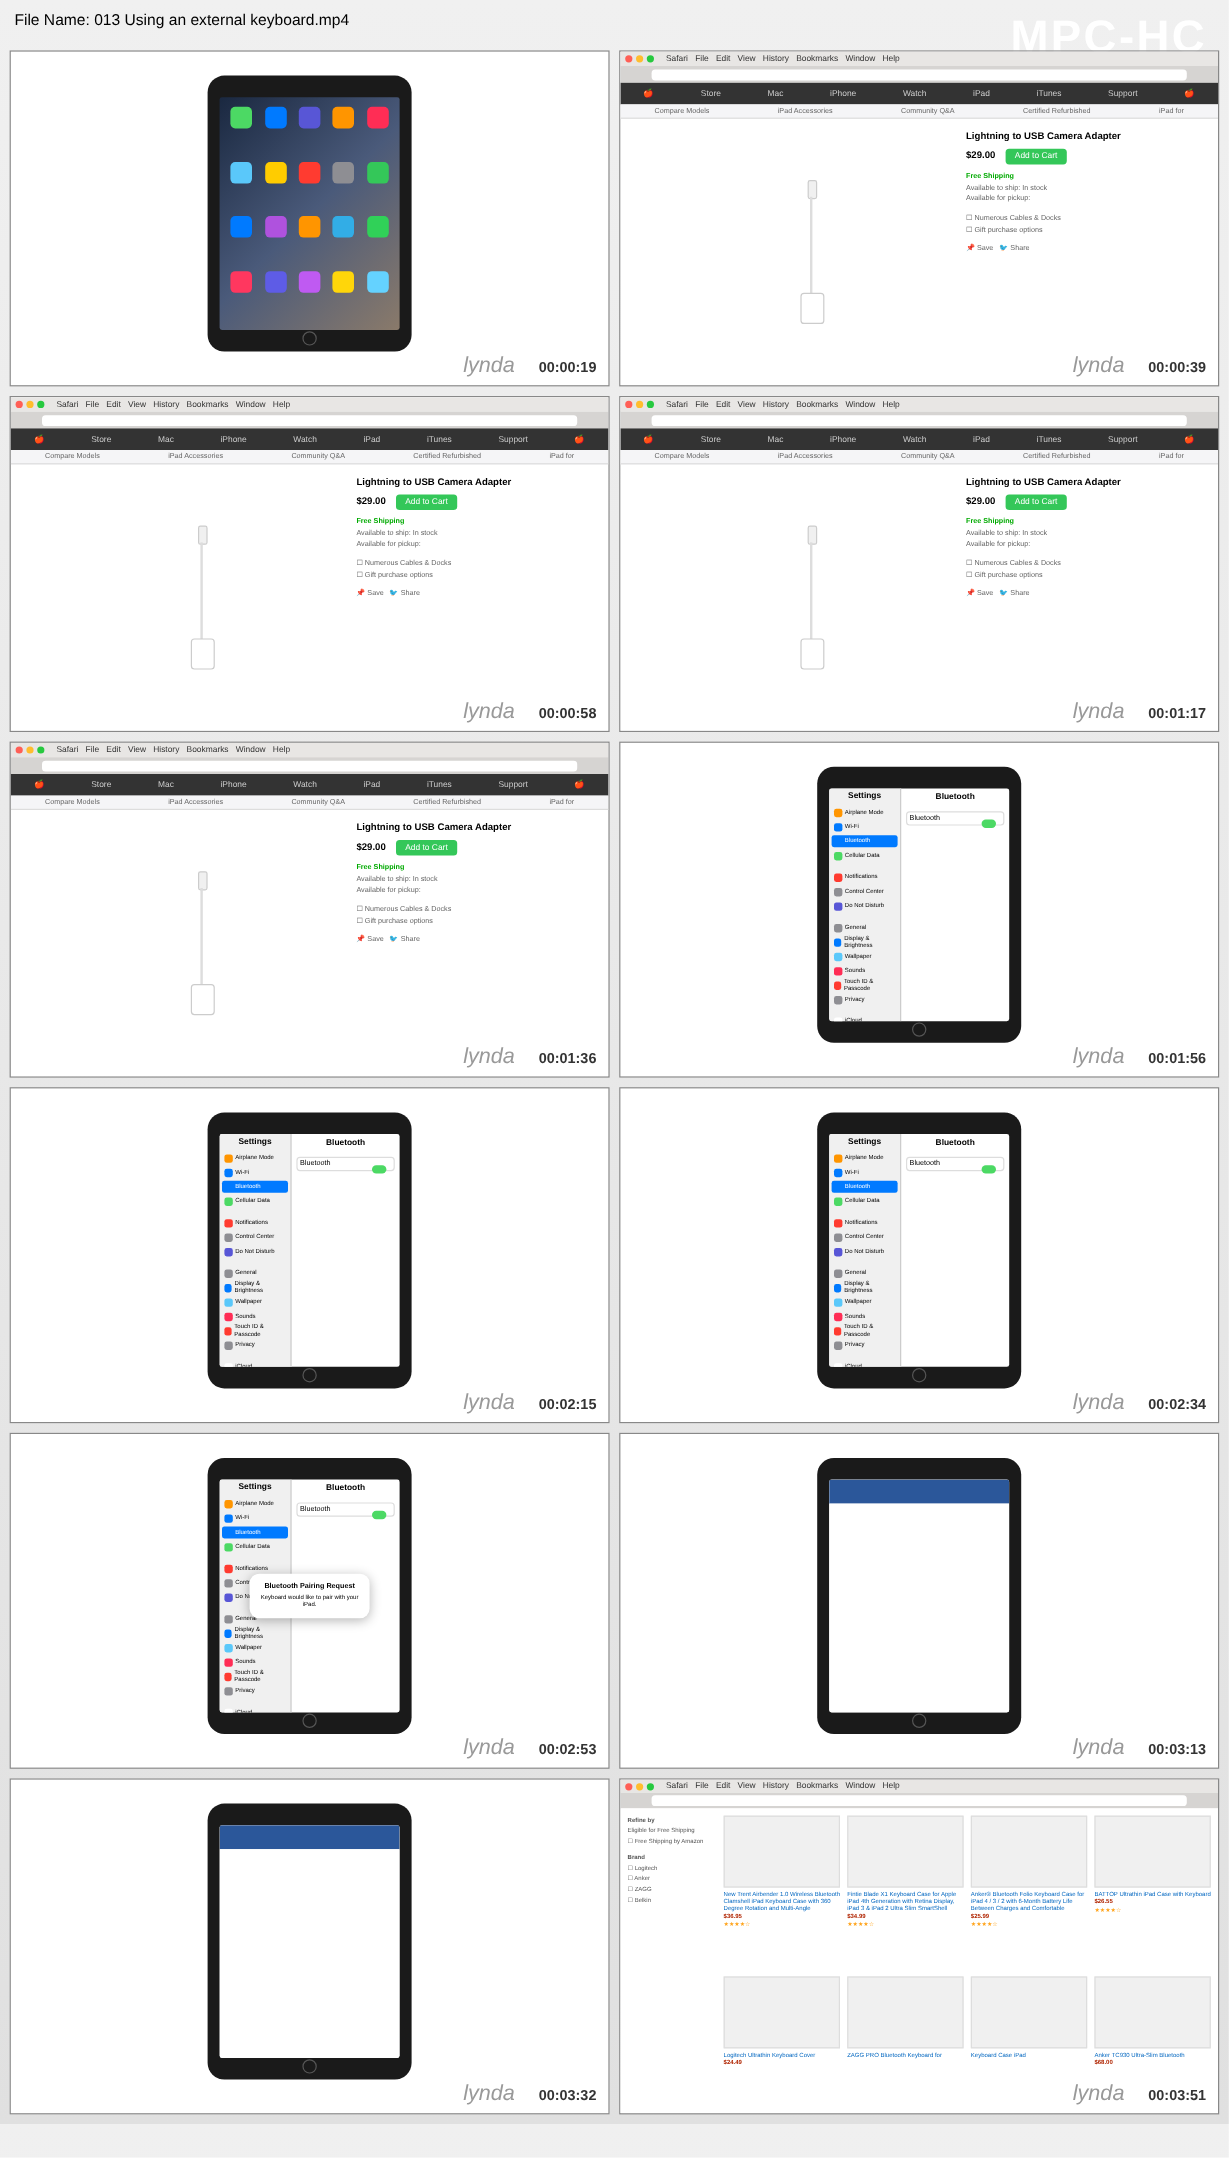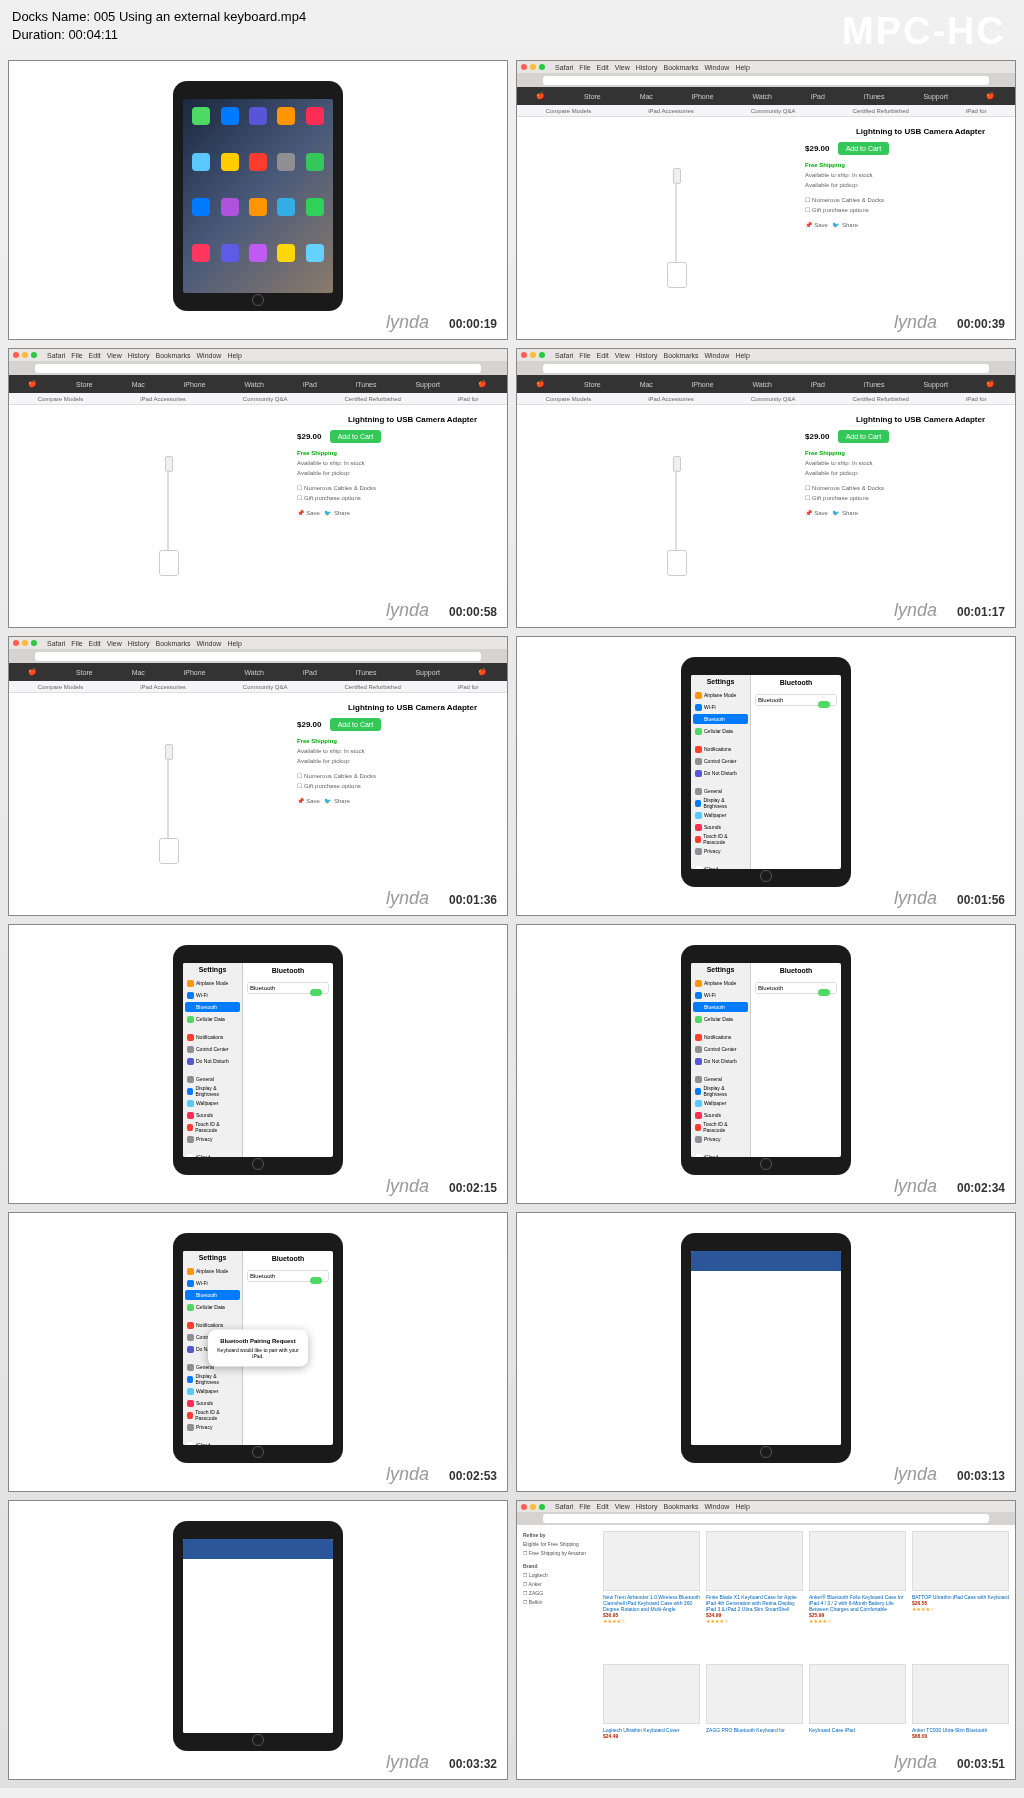--- a/index.html
+++ b/index.html
@@ -233,21 +233,21 @@
   top: 14px;
   left: 14px;
   width: 2px;
   height: 82px;
   background: #ddd;
 }
 .product-info {
   width: 180px;
   font-size: 8px;
 }
-.product-title { font-weight: bold; margin-bottom: 6px; text-align: right; }
+.product-title { font-weight: bold; margin-bottom: 6px; }
 .price { font-weight: bold; display: inline-block; margin-right: 6px; }
 .add-cart {
   background: #34c759;
   color: #fff;
   padding: 3px 8px;
   border-radius: 3px;
   display: inline-block;
   font-size: 7px;
 }
 .product-detail { margin-top: 6px; font-size: 6px; color: #666; line-height: 1.6; }
@@ -312,22 +312,21 @@
   width: 100px;
   font-size: 6px;
   box-shadow: 0 2px 10px rgba(0,0,0,0.3);
   text-align: center;
 }
 </style>
 </head>
 <body>
 
 <div class="header">
-  <div class="info-line"><span>Docks Name:</span> <span>005 Using an external keyboard.mp4</span></div>
-  <div class="info-line"><span>Duration:</span> <span>00:04:11</span></div>
+  <div class="info-line"><span>File Name:</span> <span>013 Using an external keyboard.mp4</span></div>
   <div class="logo">MPC-HC</div>
 </div>
 
 <div class="grid">
     <div class="thumb">
       <div class="ipad">
     <div class="ipad-screen home">
       <div class="app-icon" style="background:#4cd964"></div>
           <div class="app-icon" style="background:#007aff"></div>
           <div class="app-icon" style="background:#5856d6"></div>

